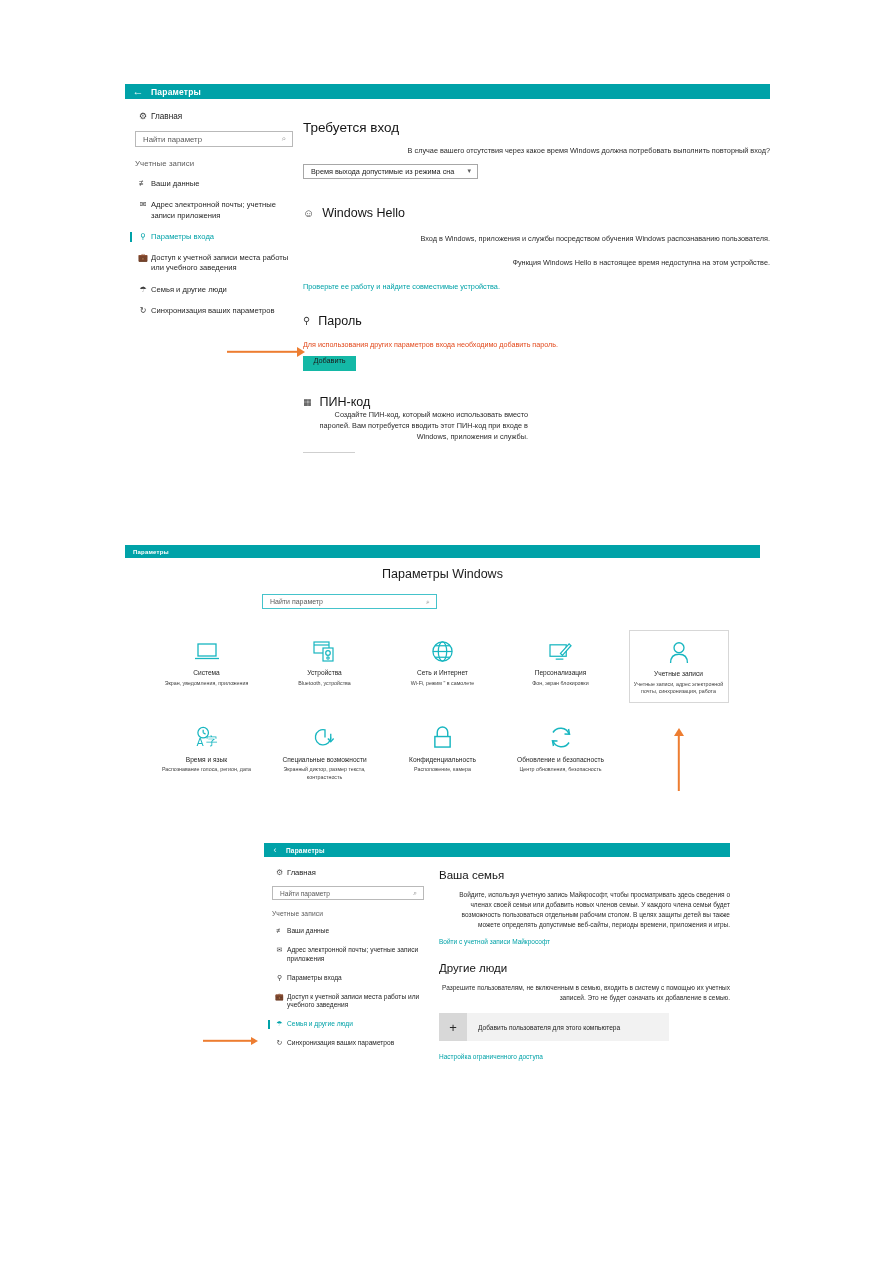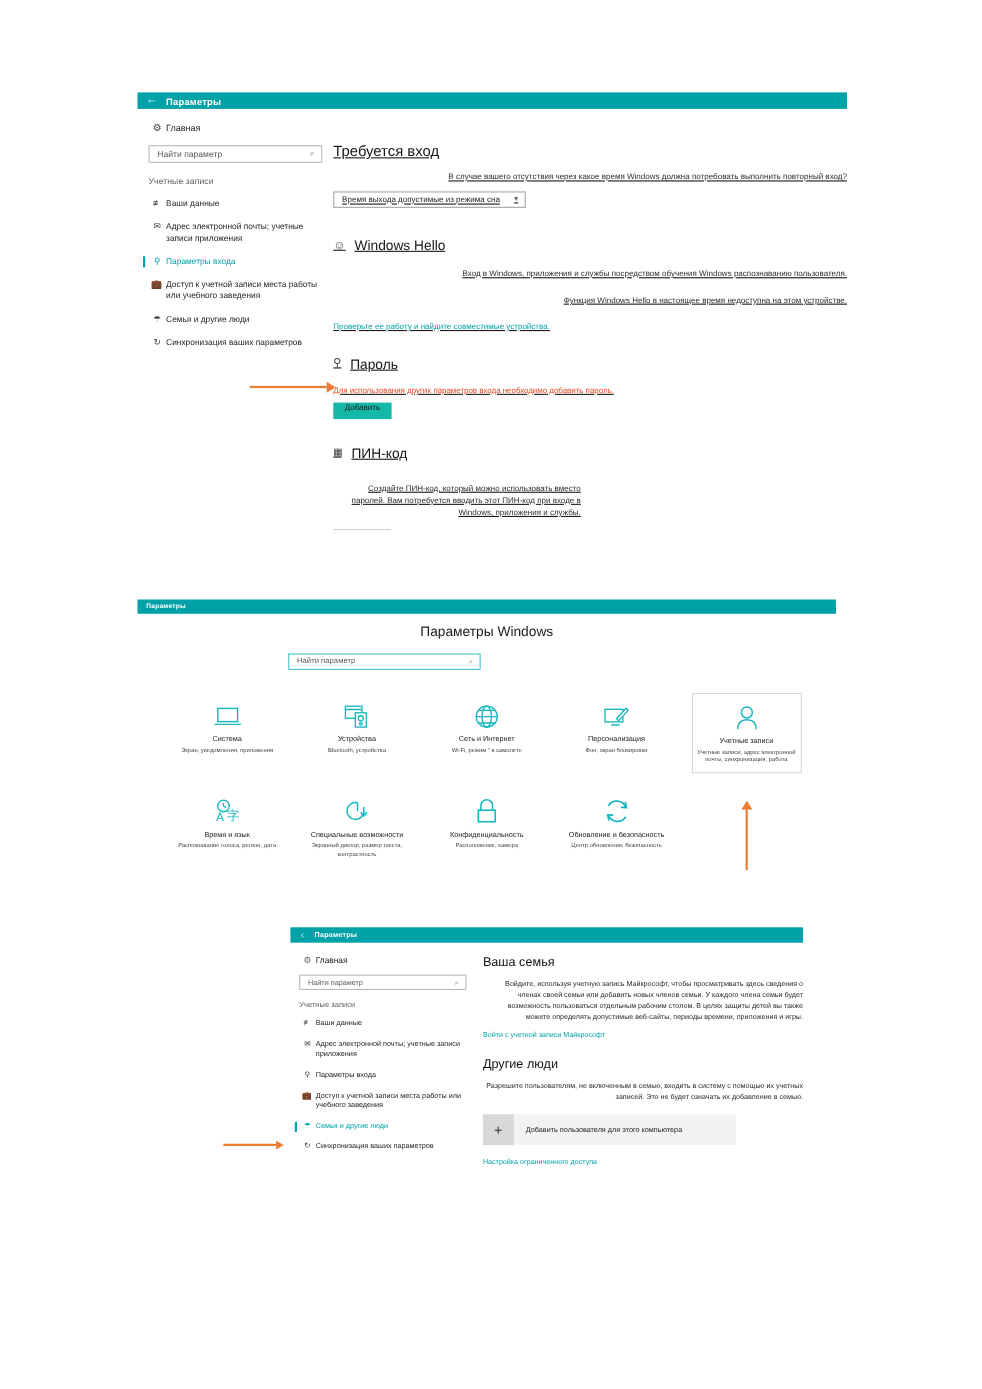--- a/index.html
+++ b/index.html
@@ -136,21 +136,21 @@
   #p1-nav .gear-row {
     display:flex; align-items:center; margin: 12px 0 0 10px; font-size:8.2px;
   }
   #p1-nav .gear-row .gi { width:16px; text-align:center; font-size:9px; color:#3c3c3c;}
   #p1-search { margin: 10px 0 0 10px; width: 158px; height: 16px; font-size: 7.8px; }
   #p1-nav .side-head { margin: 12px 0 0 10px; font-size: 7.8px; }
   #p1-nav .nav-item { margin: 11px 0 0 10px; width: 165px; font-size: 7.6px; }
   #p1-nav .nav-item .nav-ico { width: 16px; font-size: 8px; }
   #p1-nav .nav-item.sel::before { left: -5px; top: 0px; width: 2px; height: 10px; }
 
-  #p1-main { position: absolute; left: 178px; top: 32px; width: 467px; text-decoration: underline; }
+  #p1-main { position: absolute; left: 178px; top: 22px; width: 467px; }
   #p1-main .h-big { font-size: 13.5px; margin-top: 14px; }
   #p1-main p { margin: 0; }
   #p1-main .body-t { font-size: 7.3px; line-height: 1.5; }
 
   
   #panel2 { left: 125px; top: 545px; width: 635px; height: 265px; }
   #panel2 .titlebar { position:absolute; left:0; top:0; width:635px; height:13px; }
   #p2-title {
     position:absolute; left:0; top:22px; width:635px; text-align:center;
     font-size: 12.5px; color:#1a1a1a;
@@ -269,21 +269,21 @@
     </div>
     <p class="warn-t" style="margin-top:12px;font-size:7.2px;">Для использования других параметров входа необходимо добавить пароль.</p>
     <div class="btn" style="margin-top:7px;width:53px;height:15px;font-size:7.3px;">
       <span>Добавить</span>
     </div>
 
     <div class="sec-h" style="margin-top:24px;">
       <span style="font-size:9px;color:#3a3a3a;letter-spacing:-1px;">▦</span>
       <span style="font-size:12.5px;margin-left:9px;">ПИН-код</span>
     </div>
-    <p class="body-t" style="margin-top:20px;width:225px;">Создайте ПИН-код, который можно использовать вместо паролей. Вам потребуется вводить этот ПИН-код при входе в Windows, приложения и службы.</p>
+    <p class="body-t" style="margin-top:1px;width:225px;">Создайте ПИН-код, который можно использовать вместо паролей. Вам потребуется вводить этот ПИН-код при входе в Windows, приложения и службы.</p>
     <div style="margin-top:9px;width:52px;height:1px;background:#cfcfcf;"></div>
   </div>
 </div>
 
 <div class="arrow-h" id="arrow1" style="left:227px;top:346px;width:78px;height:12px;">
   <div class="shaft" style="width:70px;"></div>
   <div class="head" style="left:70px;"></div>
 </div>
 
 <div class="panel" id="panel2">

